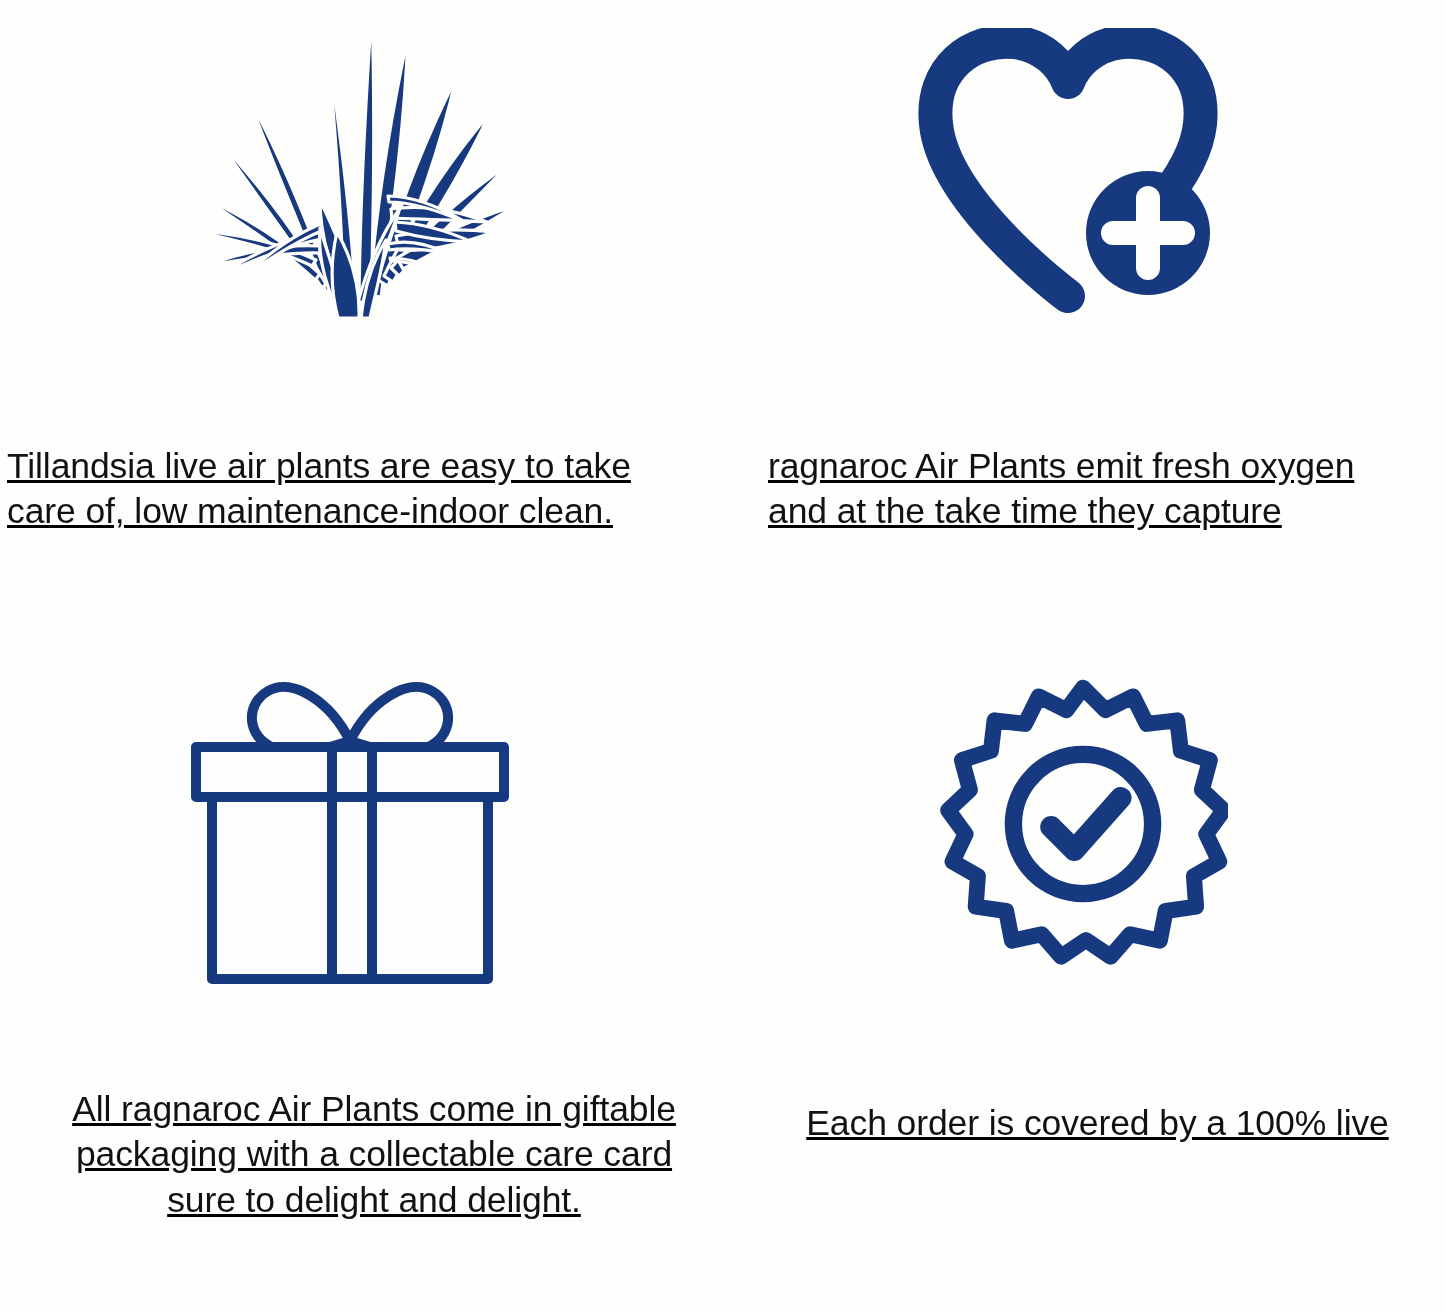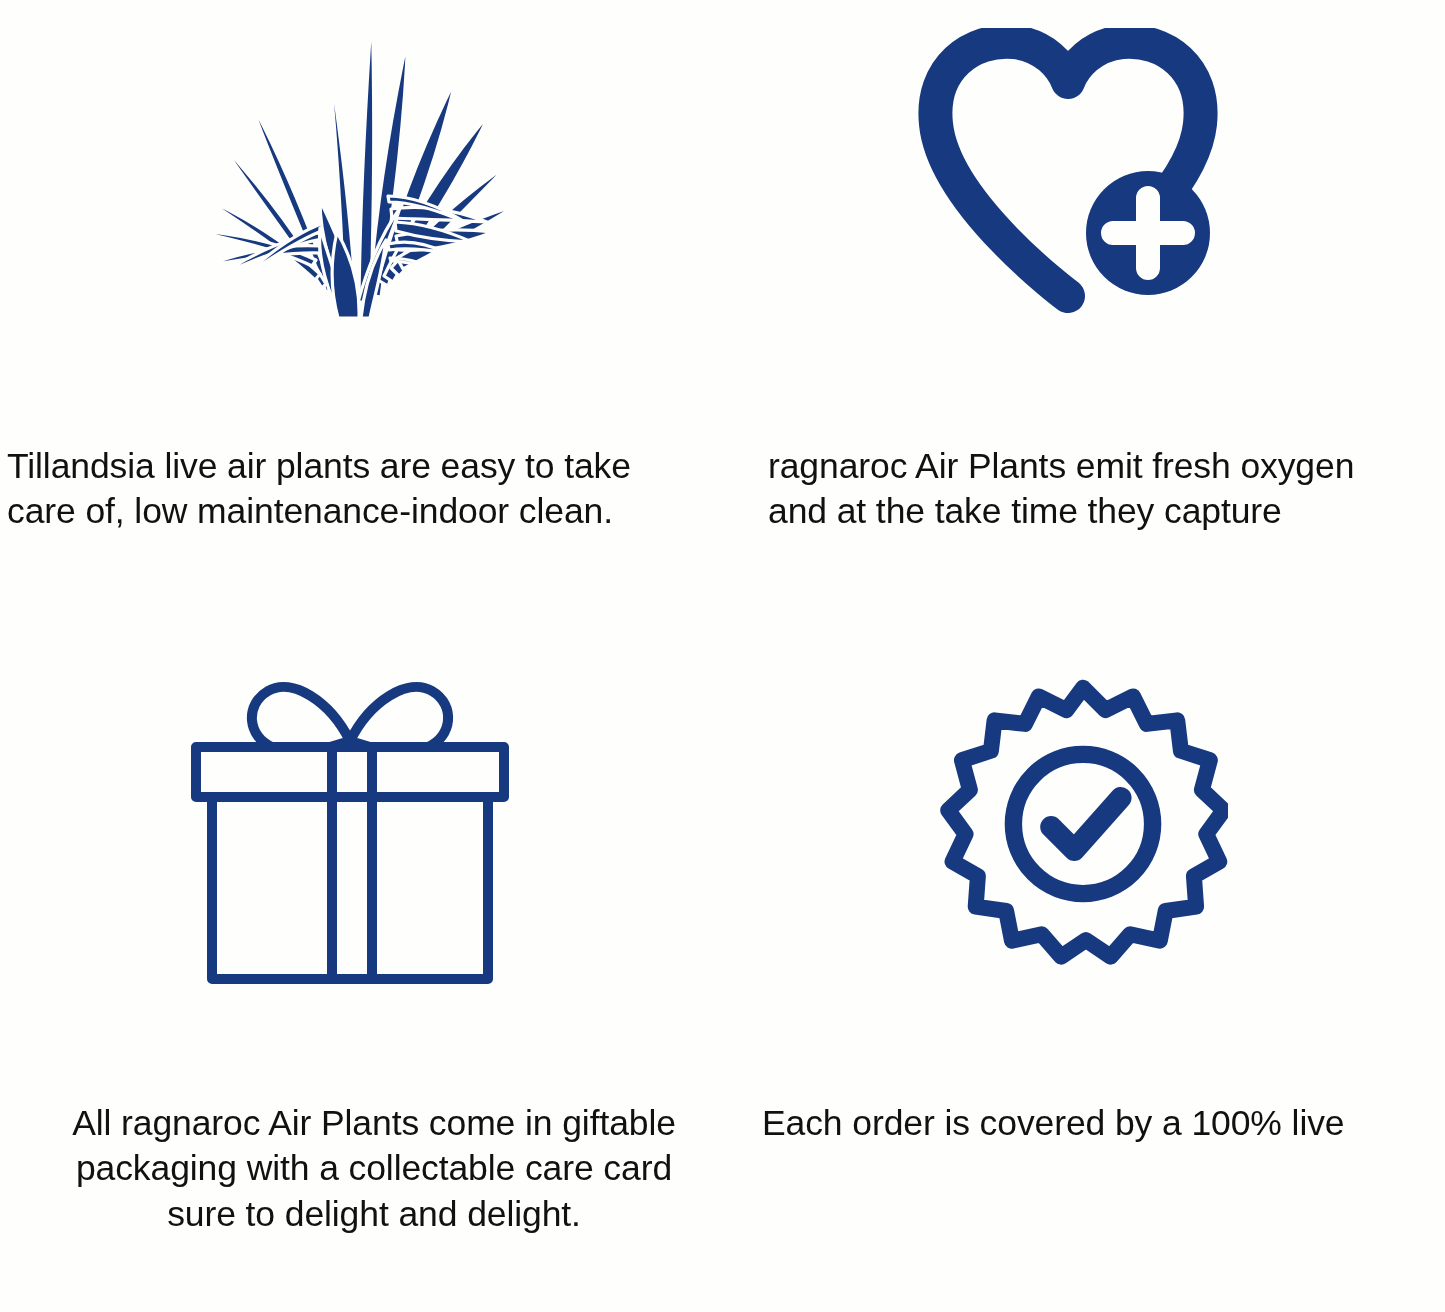--- a/index.html
+++ b/index.html
@@ -13,20 +13,21 @@
     background: #fefefc;
     font-family: "Liberation Sans", sans-serif;
     overflow: hidden;
   }
   .grid {
     width: 1320px;
     height: 1312px;
     display: grid;
     grid-template-columns: 748px 697px;
     grid-template-rows: 657px 655px;
+    text-decoration: underline;
   }
   .cell {
     position: relative;
     display: flex;
     flex-direction: column;
     box-sizing: border-box;
   }
 
   
   .icon-area {
@@ -60,24 +61,23 @@
     margin-top: 14px;
   }
   .cell-tr .caption {
     text-align: left;
     padding: 0 2px 0 20px;
     margin-top: 14px;
   }
   .cell-bl .caption {
     text-align: center;
     padding: 0 18px 0 18px;
-    margin-top: 14px;
   }
   .cell-br .caption {
-    text-align: left;
+    text-align: center;
     padding: 0 12px 0 14px;
     margin-top: 14px;
   }
   .caption span { display: block; white-space: nowrap; }
 
   svg { display: block; }
 </style>
 </head>
 <body>
 

